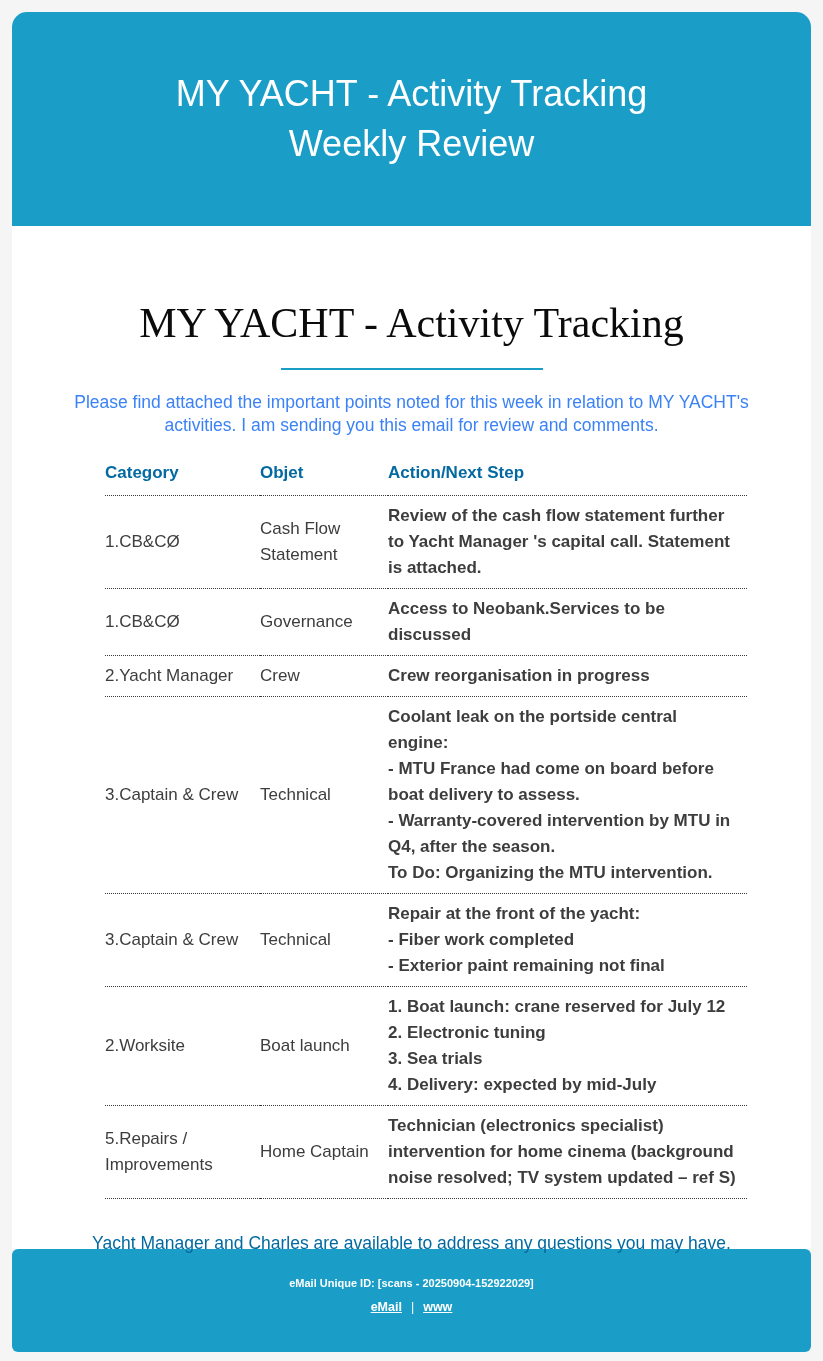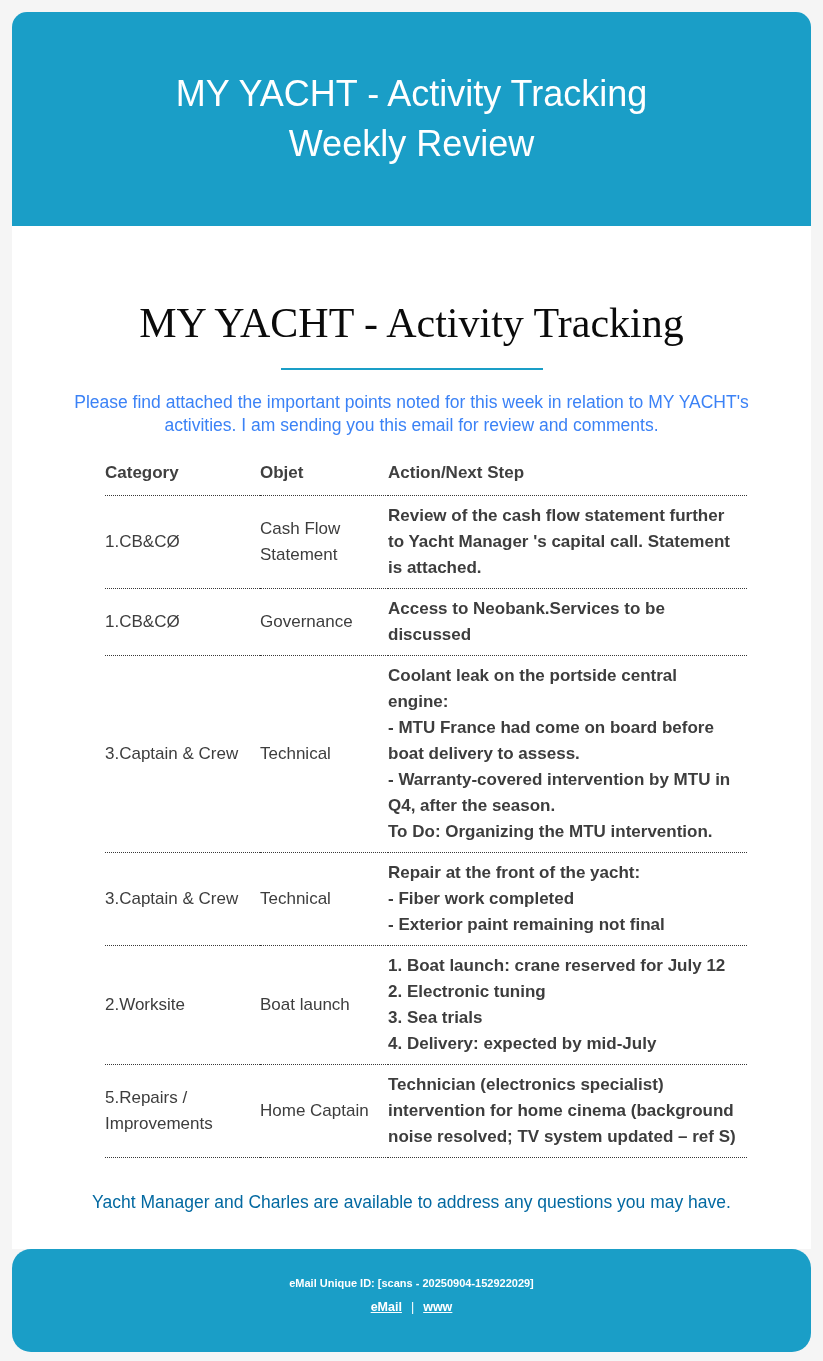--- a/index.html
+++ b/index.html
@@ -67,21 +67,21 @@
     table-layout: fixed;
   }
   col.c1 { width: 155px; }
   col.c2 { width: 128px; }
   col.c3 { width: 359px; }
   table.activity th {
     text-align: left;
     vertical-align: top;
     font-size: 17px;
     font-weight: 700;
-    color: #404040;
+    color: #0369a1;
     line-height: 20px;
     padding: 0 10px 12px 0;
     border-bottom: 1px dotted #383838;
   }
   table.activity td {
     vertical-align: middle;
     font-size: 17px;
     color: #3D3D3D;
     line-height: 26px;
     padding: 7px 10px 7px 0;
@@ -96,21 +96,21 @@
     text-align: center;
     color: #0369a1;
     font-size: 17.5px;
     line-height: 23px;
   }
 
   
   .footer {
     height: 103px;
     background: #1A9EC7;
-    border-radius: 19px;
+    border-radius: 6px;
     text-align: center;
     padding-top: 27px;
     color: #FFFFFF;
   }
   .footer-id {
     font-size: 11px;
     font-weight: 700;
     line-height: 14px;
     color: #FFFFFF;
   }
@@ -166,20 +166,25 @@
     <td class="cell-objet">Cash Flow Statement</td>
     <td class="cell-action">Review of the cash flow statement further to Yacht Manager 's capital call. Statement is attached.</td>
   </tr>
 
   <tr>
     <td class="cell-category">1.CB&amp;CØ</td>
     <td class="cell-objet">Governance</td>
     <td class="cell-action">Access to Neobank.Services to be discussed</td>
   </tr>
 
+  <tr>
+    <td class="cell-category">2.Yacht Manager</td>
+    <td class="cell-objet">Crew</td>
+    <td class="cell-action">Crew reorganisation in progress</td>
+  </tr>
 
   <tr>
     <td class="cell-category">3.Captain &amp; Crew</td>
     <td class="cell-objet">Technical</td>
     <td class="cell-action">Coolant leak on the portside central engine:
 - MTU France had come on board before boat delivery to assess.
 - Warranty-covered intervention by MTU in Q4, after the season.
 To Do: Organizing the MTU intervention.</td>
   </tr>
 

